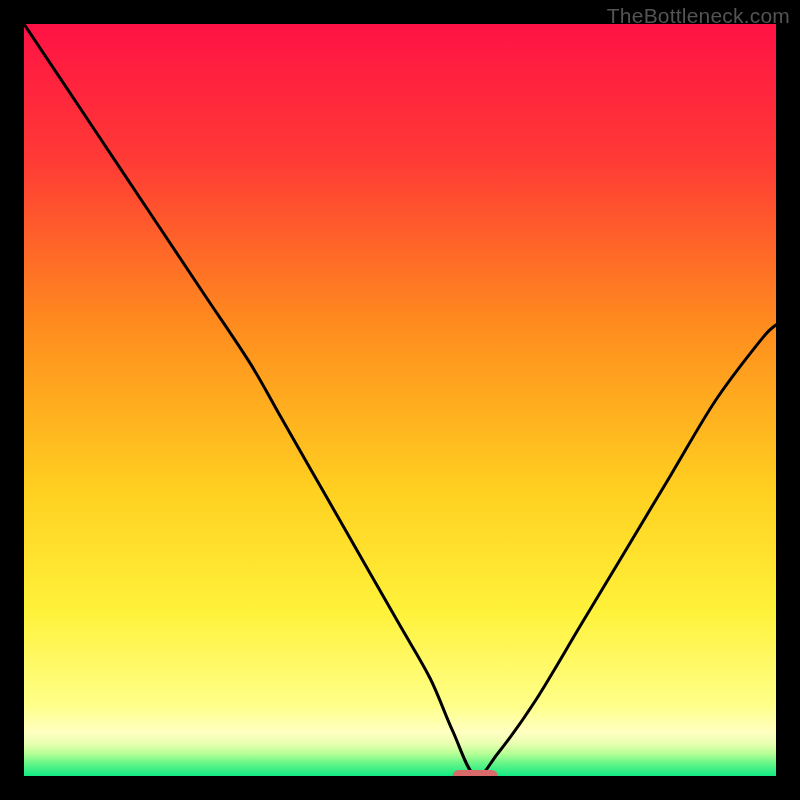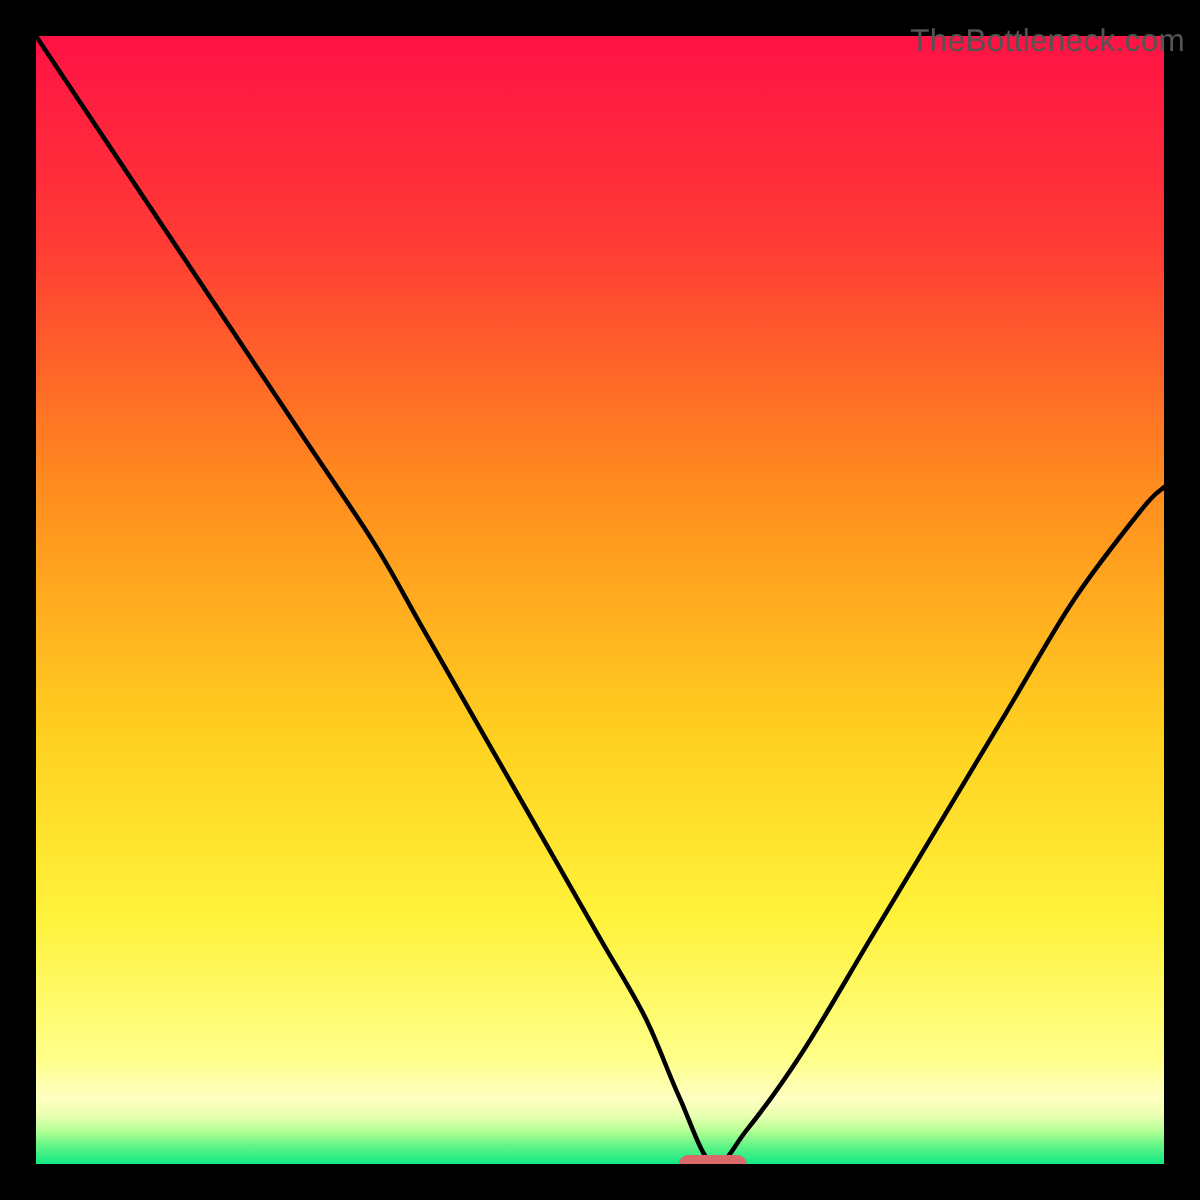--- a/index.html
+++ b/index.html
@@ -12,21 +12,21 @@
     font-family: Arial, Helvetica, sans-serif;
   }
   .frame {
     position: relative;
     width: 800px;
     height: 800px;
     background: #000;
   }
   .watermark {
     position: absolute;
-    top: 16px;
+    top: 4px;
     right: 10px;
     color: #545454;
     font-size: 21px;
     font-weight: 500;
     z-index: 10;
     letter-spacing: 0.2px;
   }
   .plot-area {
     position: absolute;
     left: 24px;

